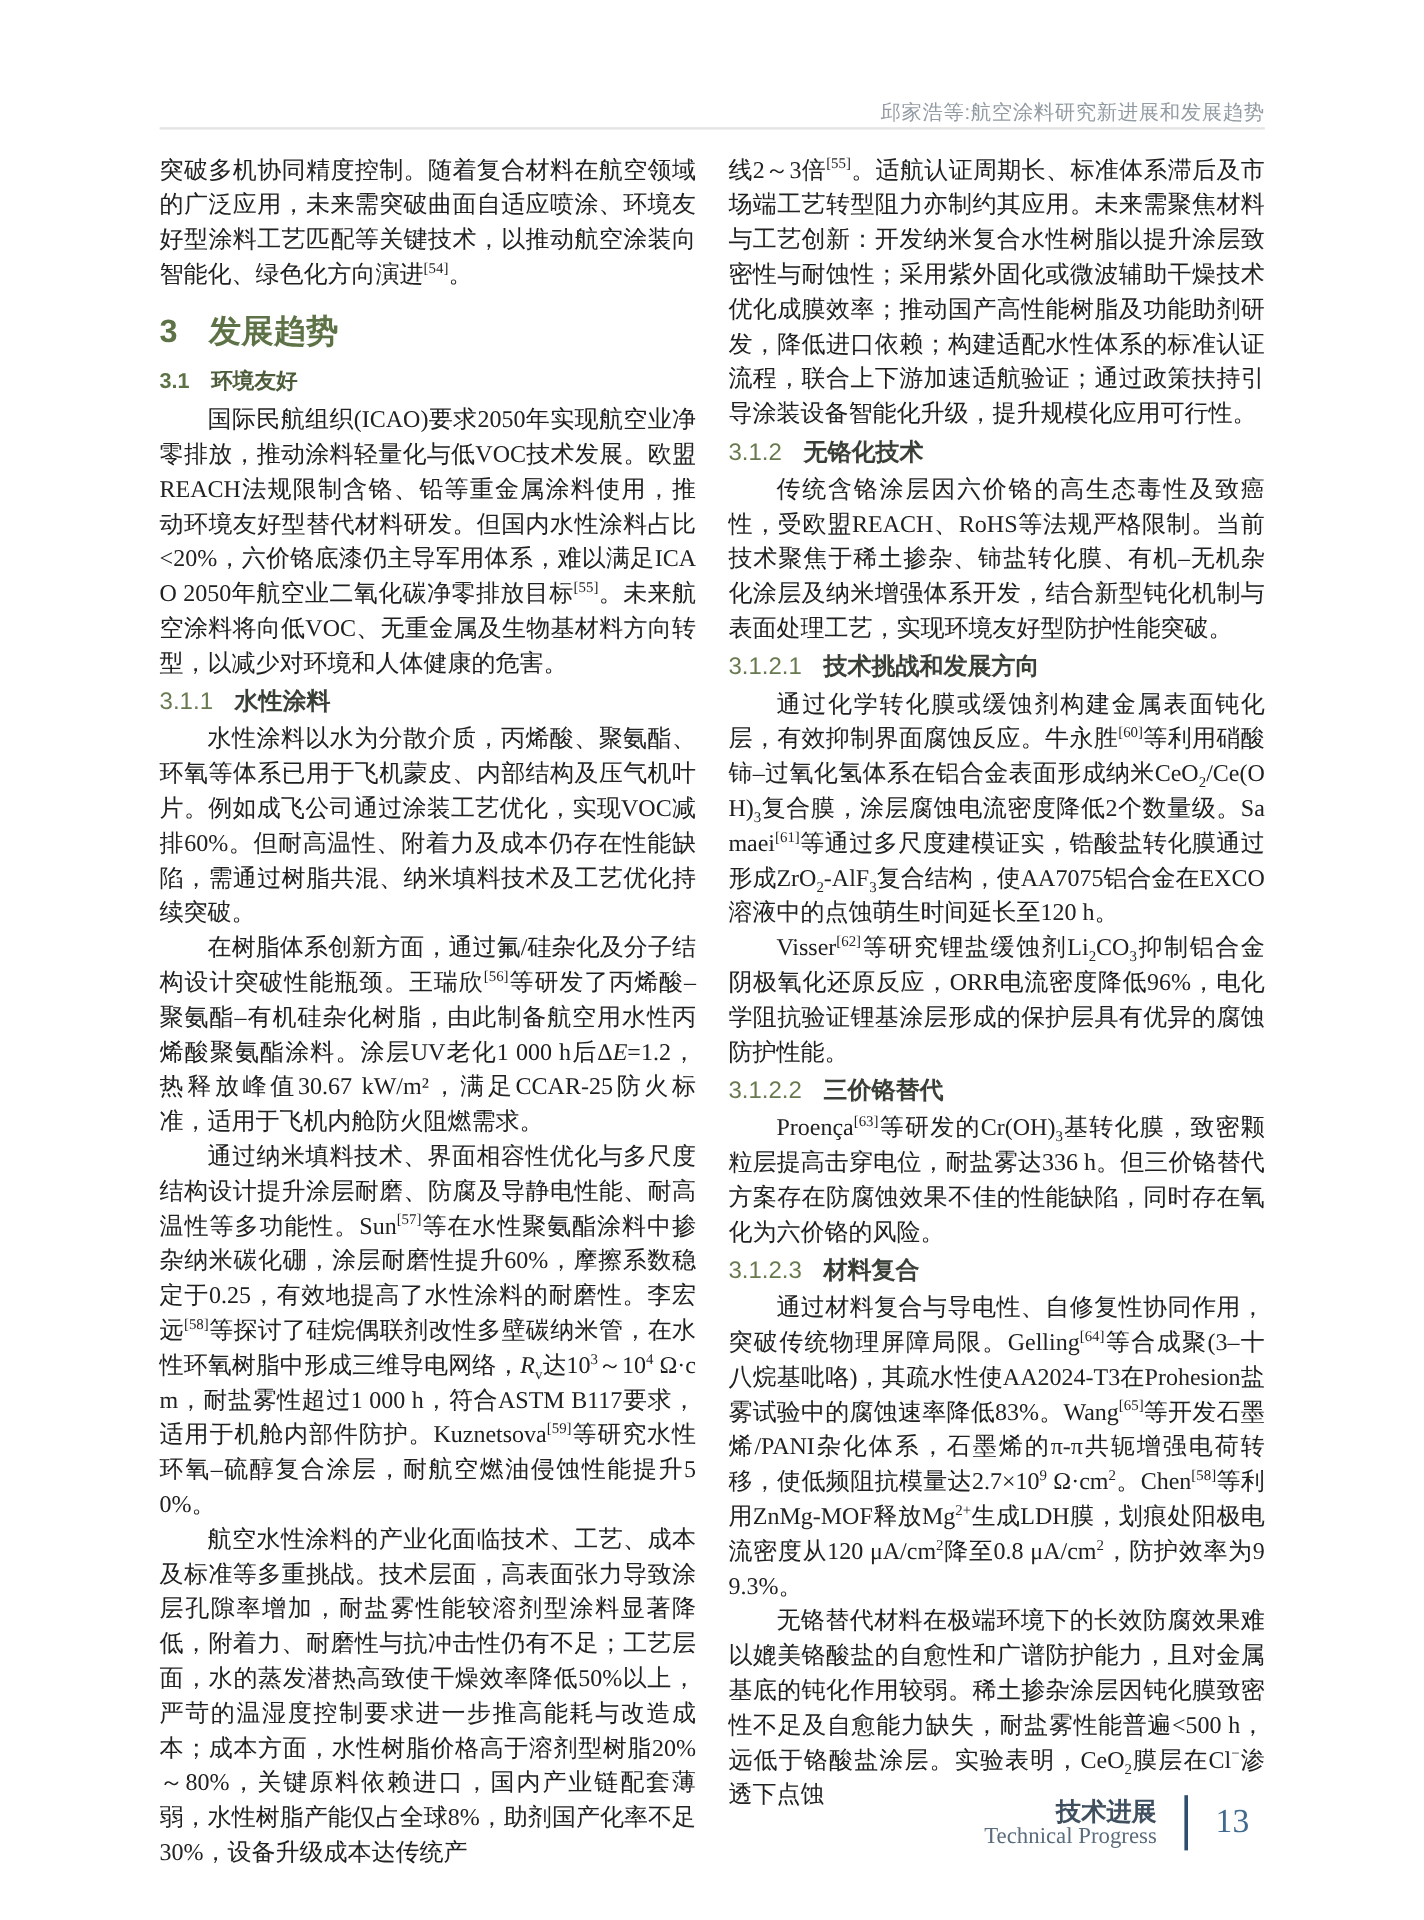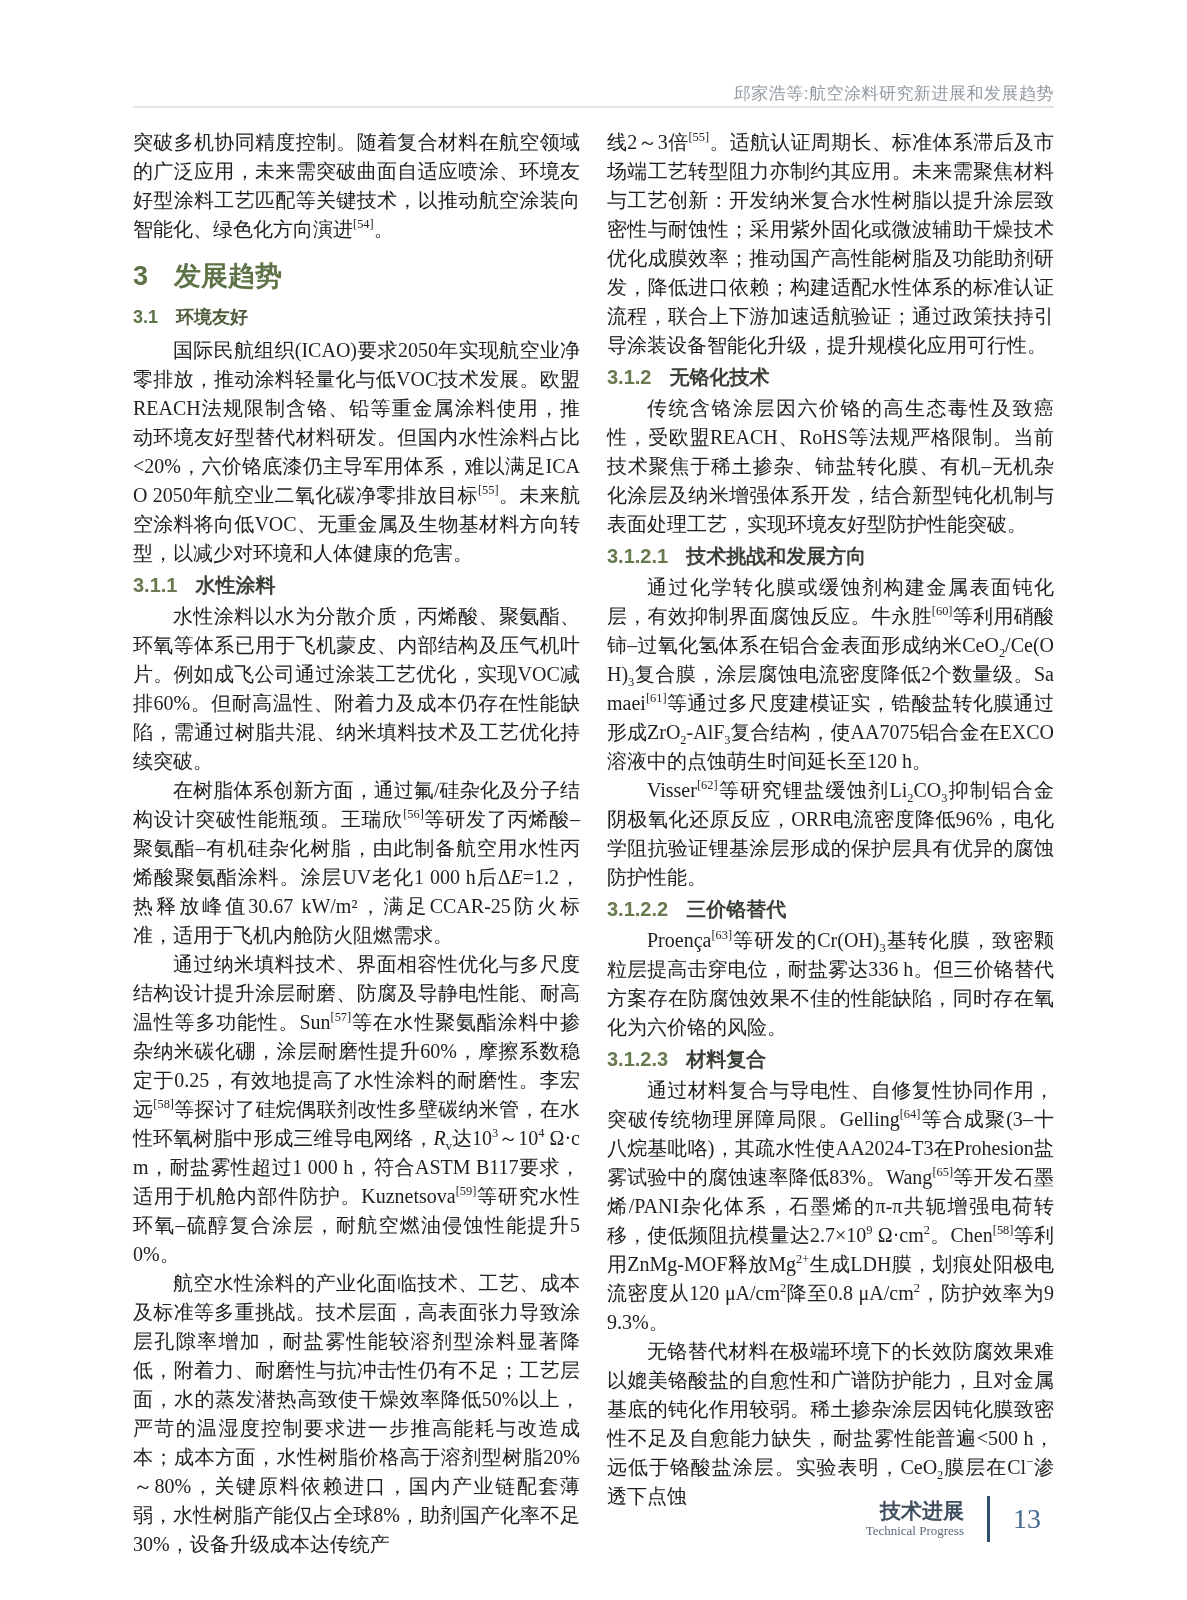--- a/index.html
+++ b/index.html
@@ -40,34 +40,34 @@
   .h1 .num{margin-right:26px;}
   .h2{
     margin:7px 0 5px;font-family:"Liberation Sans","DejaVu Sans",sans-serif;
     font-size:18px;font-weight:bold;color:#4c5c3b;line-height:28px;
   }
   .h2 .num{margin-right:18px;color:#5e7247;}
   .h3{
     margin:3px 0 2px;font-family:"Liberation Sans","DejaVu Sans",sans-serif;
     font-size:20px;font-weight:bold;color:#3a4038;line-height:29px;
   }
-  .h3 .num{margin-right:18px;color:#68794f;font-weight:bold;}
+  .h3 .num{margin-right:18px;color:#68794f;font-weight:normal;}
   
   .footer{
     position:absolute;top:1496px;right:146px;
     display:flex;align-items:center;gap:23px;
   }
   .footer .labels{text-align:right;}
   .footer .zh{
     font-family:"Liberation Sans","DejaVu Sans",sans-serif;
     font-size:21px;font-weight:bold;color:#3f4f5f;line-height:24px;
   }
   .footer .en{
     font-family:"Liberation Serif","DejaVu Serif",serif;
-    font-size:13px;color:#5a6b7c;line-height:16px;
+    font-size:19px;color:#5a6b7c;line-height:16px;
   }
   .footer .bar{width:3px;height:46px;background:#2f4e6e;}
   .footer .pagenum{
     font-family:"Liberation Serif","DejaVu Serif",serif;
     font-size:28px;color:#426a8e;
   }
 </style>
 </head>
 <body>
 

